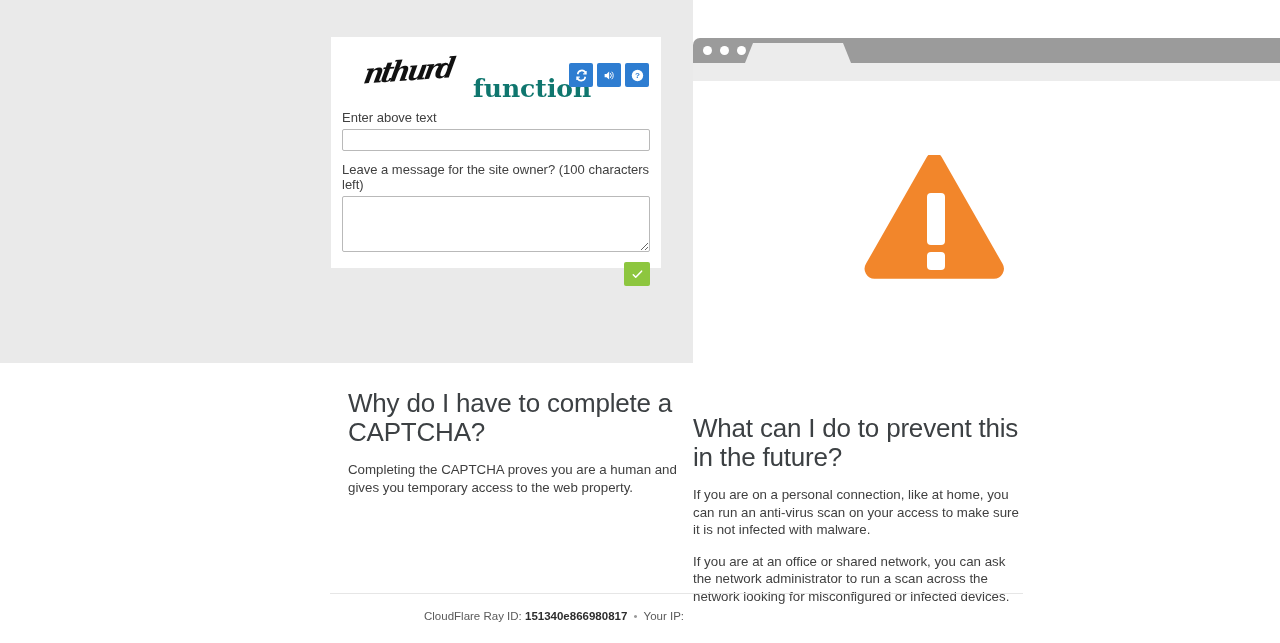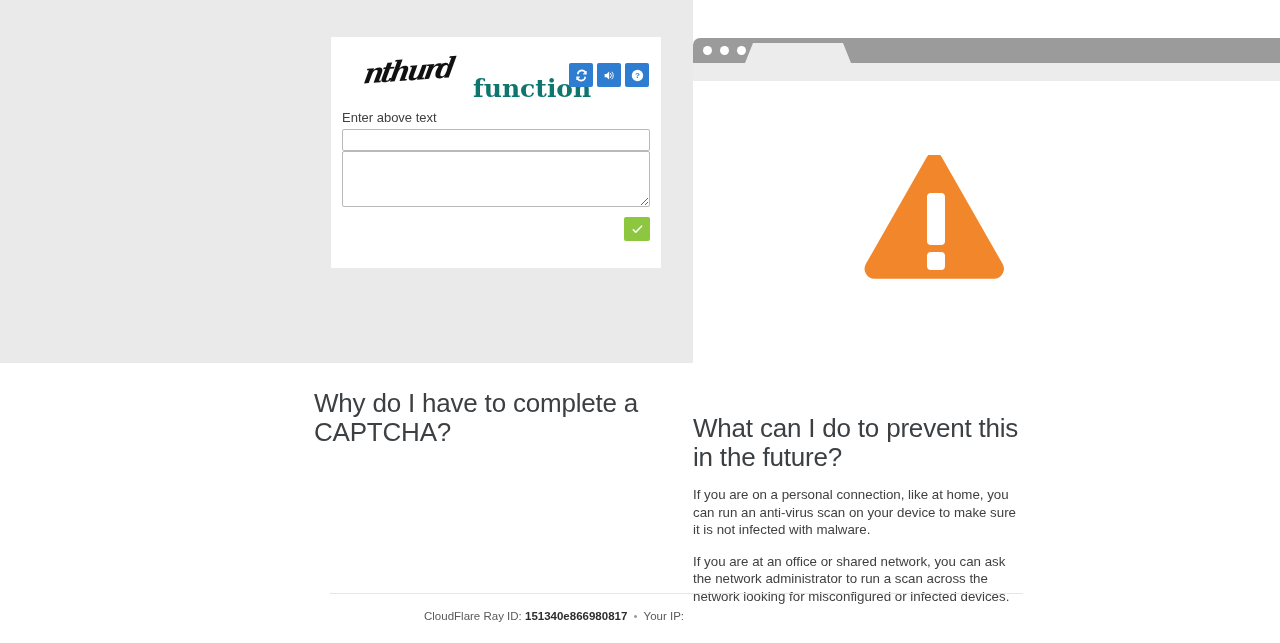--- a/index.html
+++ b/index.html
@@ -119,21 +119,21 @@
   }
 
   
   #info-section{
     position:absolute;left:0;top:363px;width:1280px;height:280px;
     background:#ffffff;
   }
   .col{
     position:absolute;top:26px;width:330px;
   }
-  #col-left{left:314px;}
+  #col-left{left:348px;}
   #col-right{left:693px;margin-top:25px;}
   .col h2{
     margin:0 0 14px 0;
     font-family:"Liberation Sans", sans-serif;
     font-weight:normal;font-size:26px;line-height:29px;
     color:#3c4043;letter-spacing:-0.2px;
   }
   .col p{
     margin:0 0 14px 0;
     font-size:13.3px;line-height:17.5px;color:#404040;
@@ -190,20 +190,21 @@
           <circle cx="8" cy="8" r="7" fill="#ffffff"></circle>
           <text x="8" y="11.6" text-anchor="middle" font-size="10" font-weight="bold" fill="#2e7dd1" font-family="Liberation Sans, sans-serif">?</text>
         </svg>
       </button>
     </div>
   </div>
 
   <div class="field-label">Enter above text</div>
   <input id="answer-input" type="text" placeholder="" style="">
 
+  <div class="field-label">Leave a message for the site owner? (100 characters left)</div>
   <textarea id="message-input" placeholder="" style=""></textarea>
 
   <div class="submit-row">
     <button id="submit-button">
       <svg width="13" height="13" viewBox="0 0 16 16">
         <path d="M2.8 8.3l3 3 7.2-7.4" stroke="#ffffff" stroke-width="1.9" fill="none" stroke-linecap="round" stroke-linejoin="round"></path>
       </svg>
     </button>
   </div>
 </div>
@@ -224,25 +225,26 @@
       <rect x="66" y="38" width="18" height="52" rx="4" fill="#ffffff"></rect>
       <rect x="66" y="97" width="18" height="18" rx="4" fill="#ffffff"></rect>
     </svg>
   </div>
 </div>
 
 <div id="info-section">
 
   <div class="col" id="col-left">
     <h2>Why do I have to complete a CAPTCHA?</h2>
+    <p>Completing the CAPTCHA proves you are a human and gives you temporary access to the web property.</p>
   </div>
 
   <div class="col" id="col-right">
     <h2>What can I do to prevent this in the future?</h2>
-    <p>If you are on a personal connection, like at home, you can run an anti-virus scan on your device to make sure it is not infected with malware.</p>
+    <p>If you are on a personal connection, like at home, you can run an anti-virus scan on your access to make sure it is not infected with malware.</p>
     <p>If you are at an office or shared network, you can ask the network administrator to run a scan across the network looking for misconfigured or infected devices.</p>
   </div>
 
 </div>
 
 <div id="footer-divider"></div>
 
 <div id="footer">
   <div class="ray-left">
     <span>CloudFlare Ray ID:</span>

